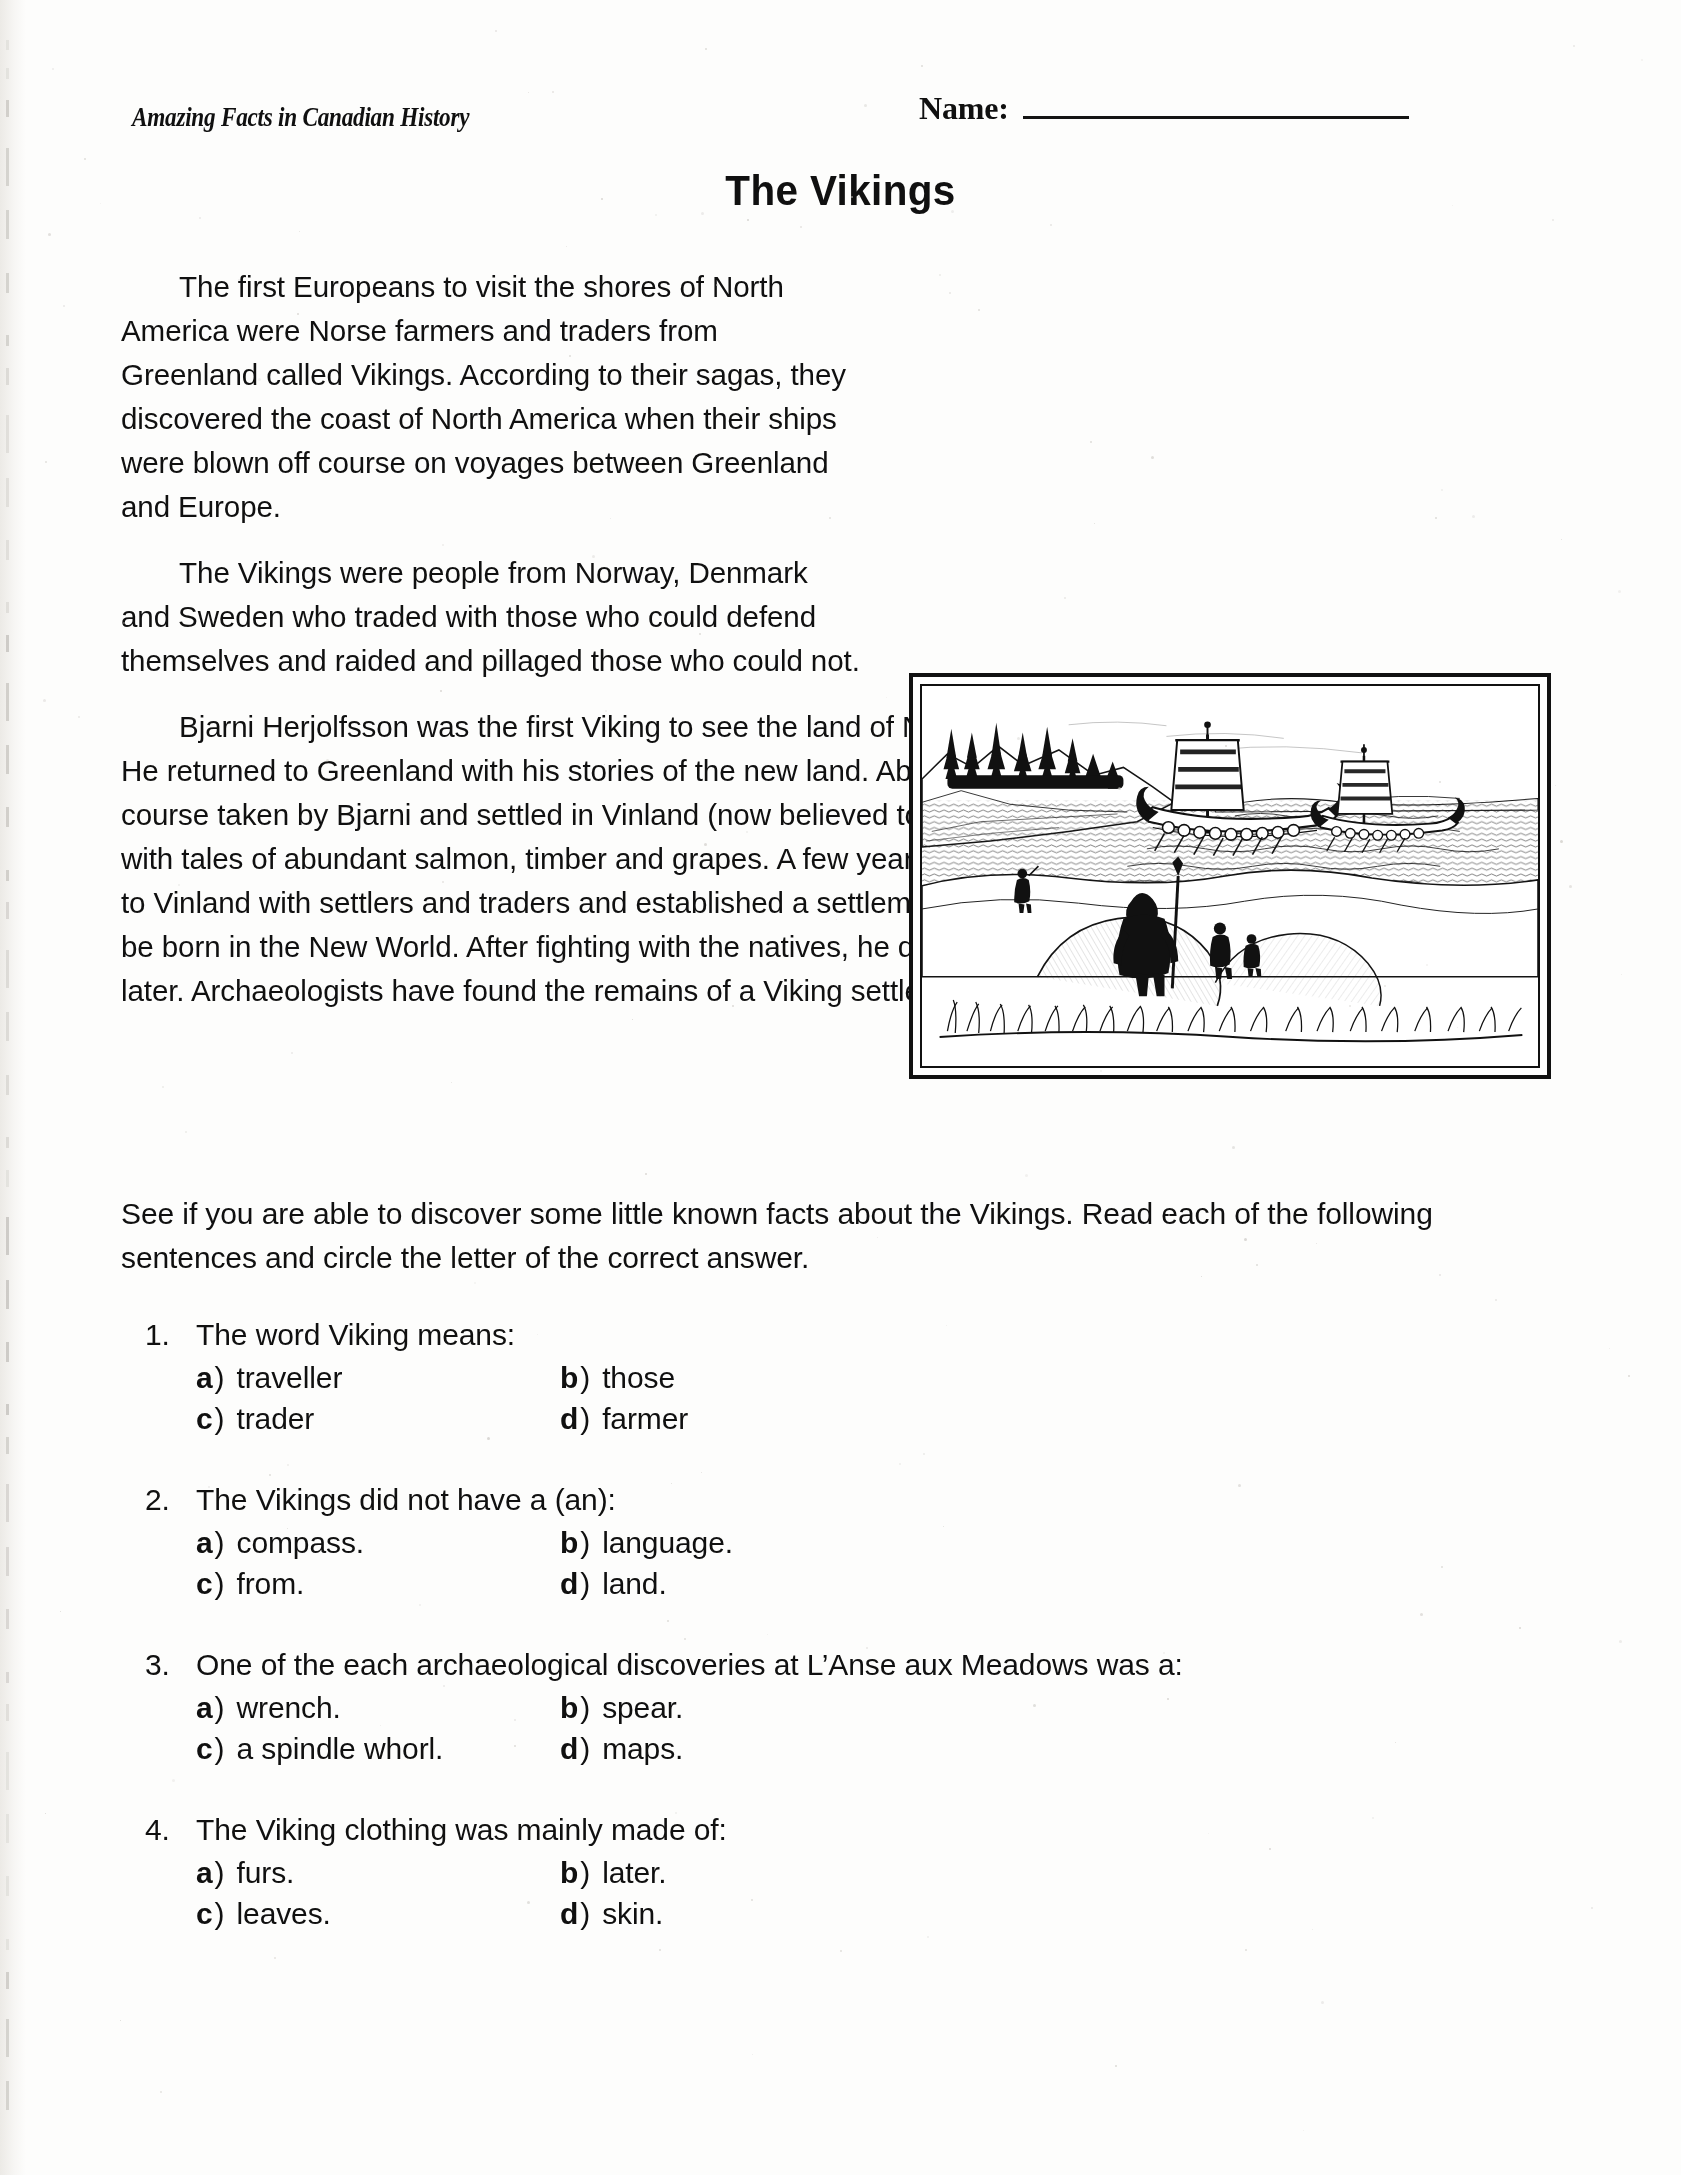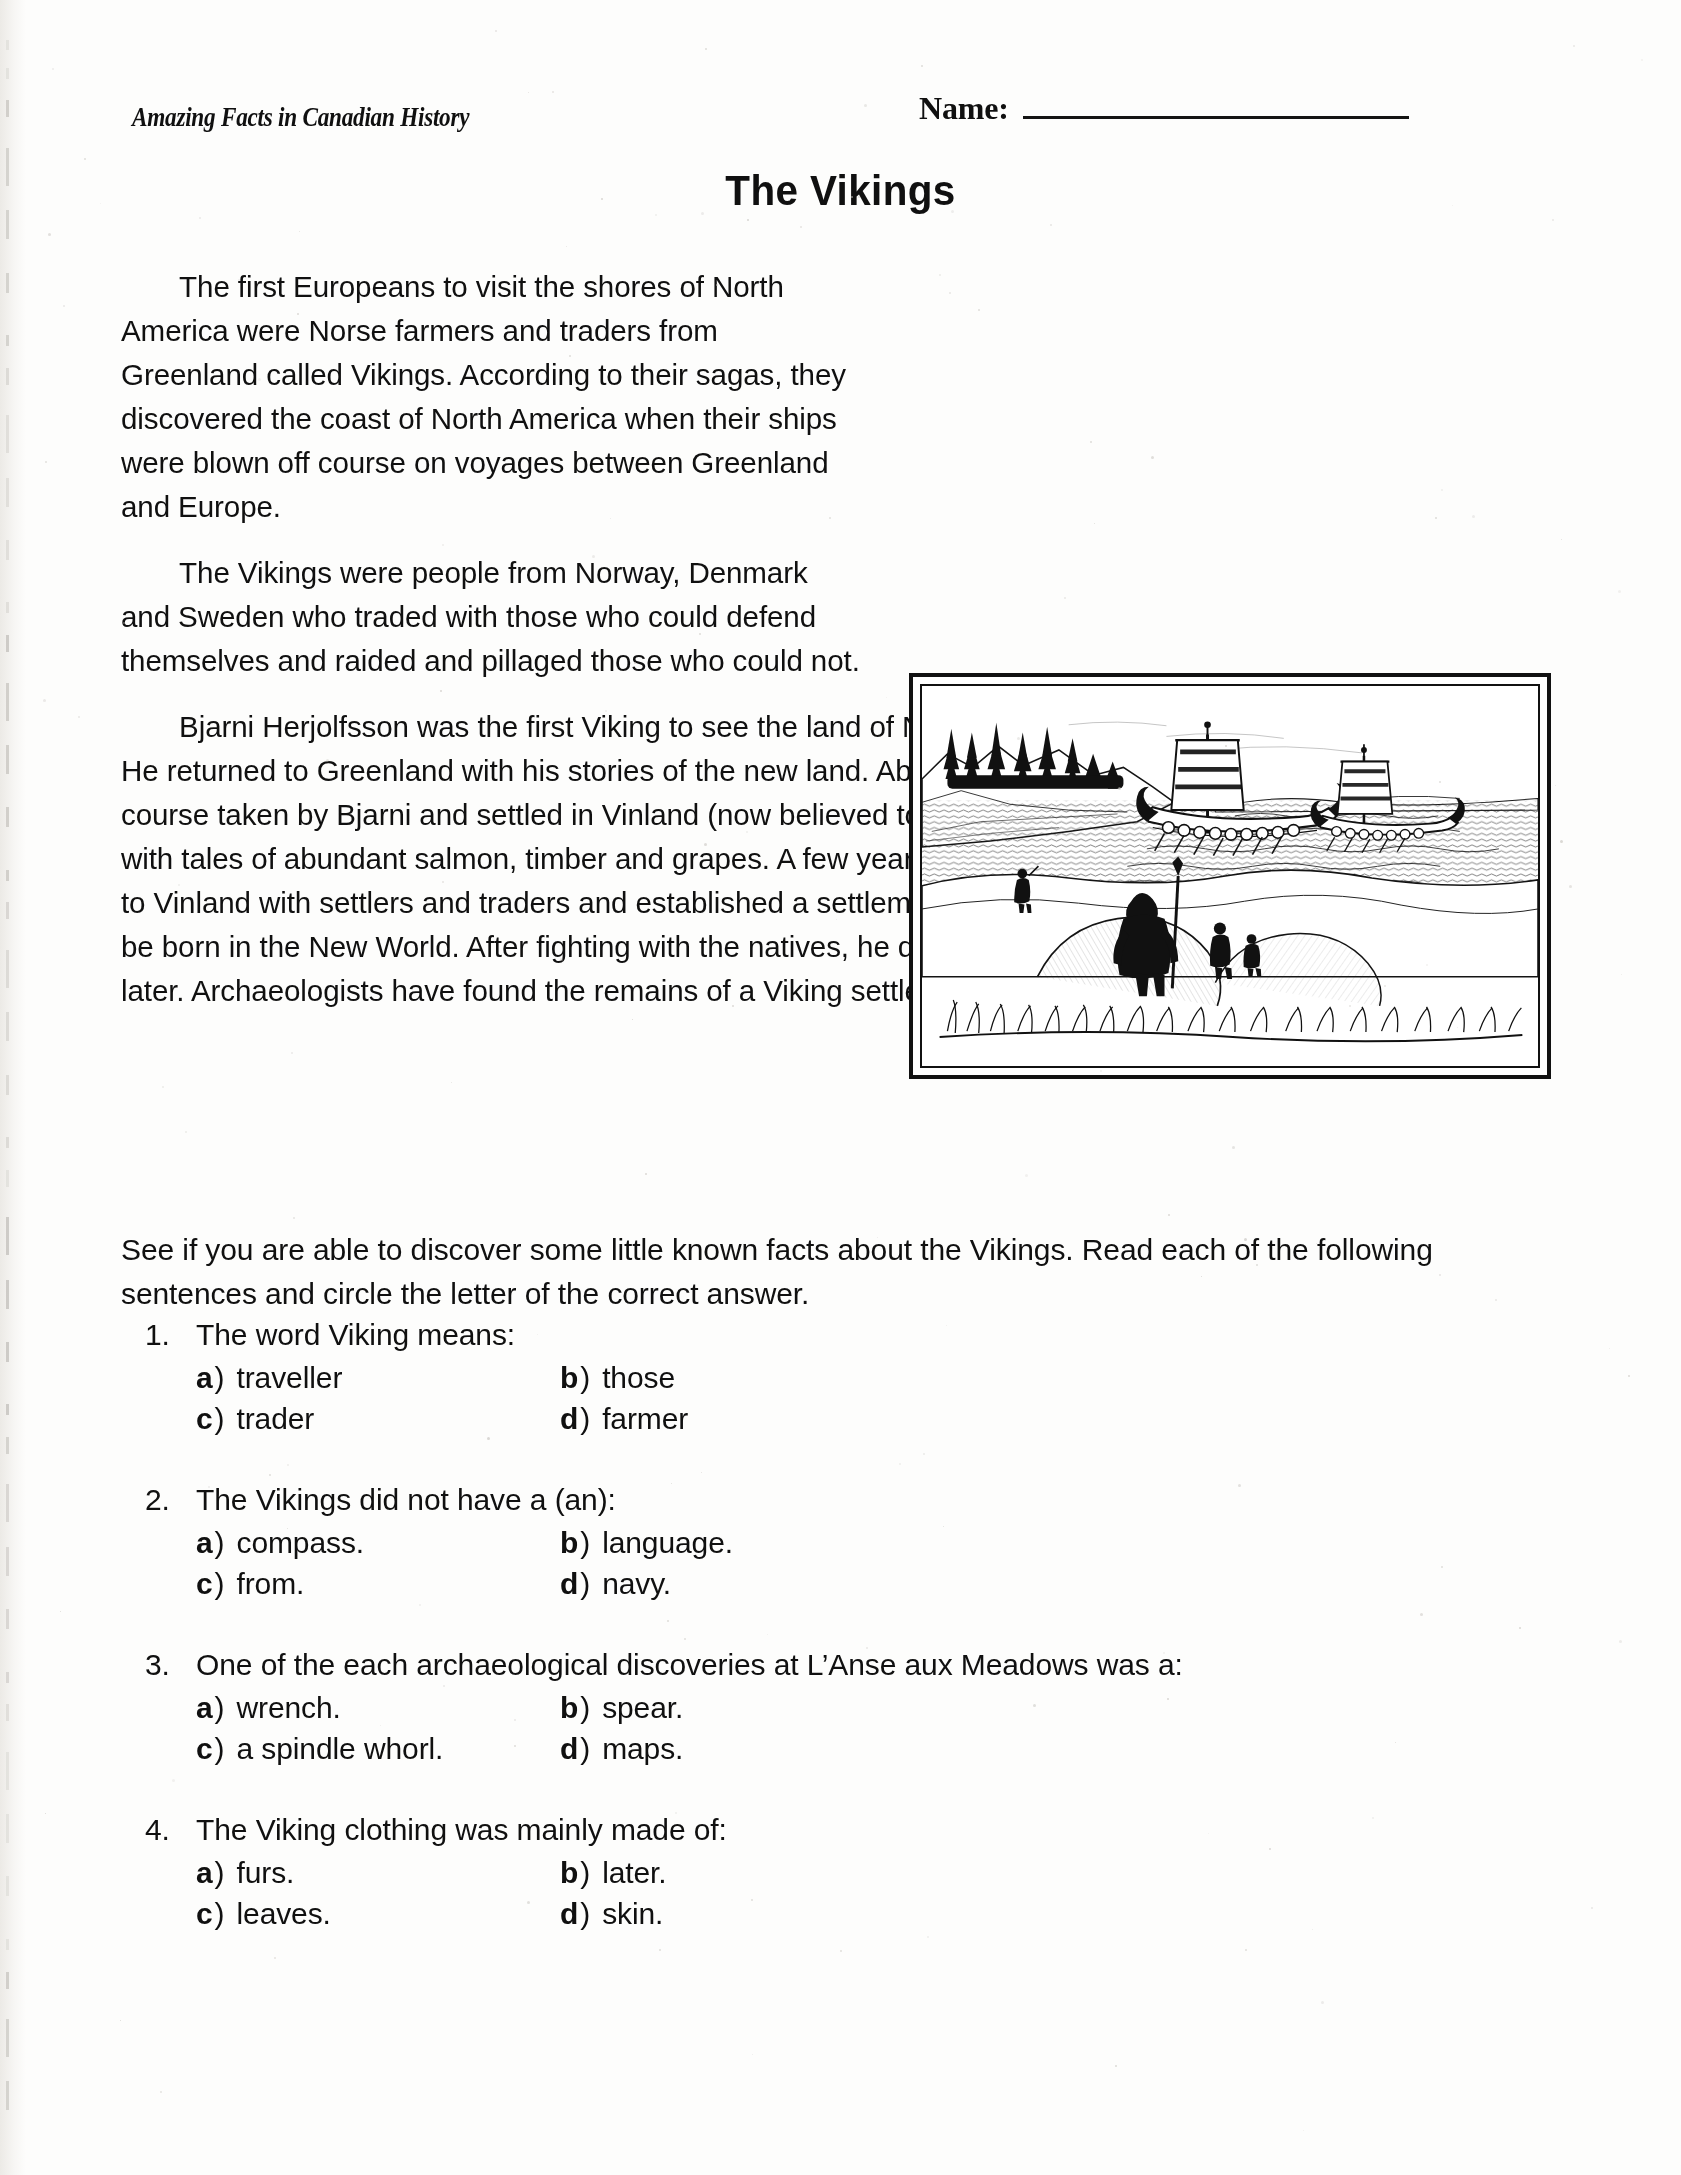--- a/index.html
+++ b/index.html
@@ -151,21 +151,21 @@
     overflow: hidden;
     position: relative;
     background: #fff;
   }
   .fig-inner svg { display: block; width: 100%; height: 100%; }
 
   
   .instruction {
     position: absolute;
     left: 121px;
-    top: 1228px;
+    top: 1192px;
     width: 1436px;
     font-size: 30px;
     line-height: 44px;
     letter-spacing: -0.1px;
   }
 
   
   .questions {
     position: absolute;
     left: 145px;
@@ -612,21 +612,21 @@
           </div>
           <div class="opt-row">
             <div class="opt first">
               <span class="opt-letter">c</span>
               <span class="opt-paren">)</span>
               <span>from.</span>
             </div>
             <div class="opt">
               <span class="opt-letter">d</span>
               <span class="opt-paren">)</span>
-              <span>navy.</span>
+              <span>land.</span>
             </div>
           </div>
         </div>
       </div>
       <div class="q-block">
         <div class="q-stem">
           <span class="q-num">3.</span>
           <span class="q-text">One of the each archaeological discoveries at L’Anse aux Meadows was a:</span>
         </div>
         <div class="q-options">

